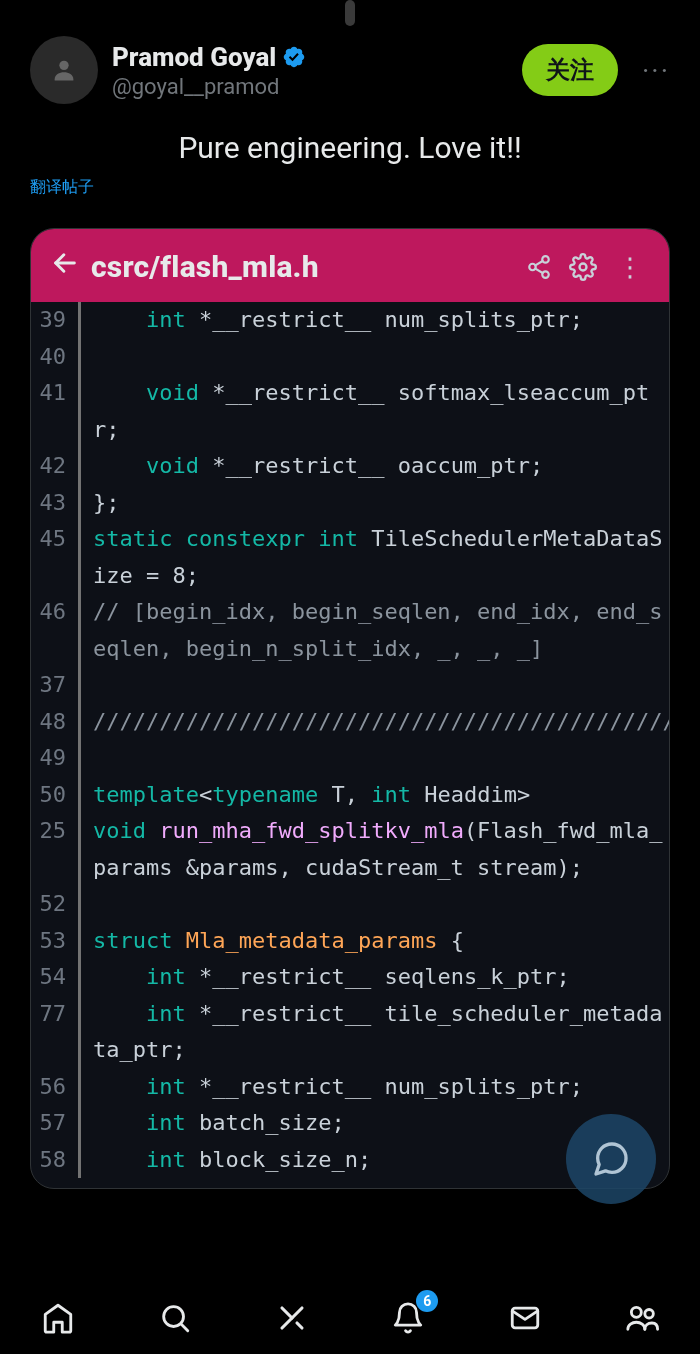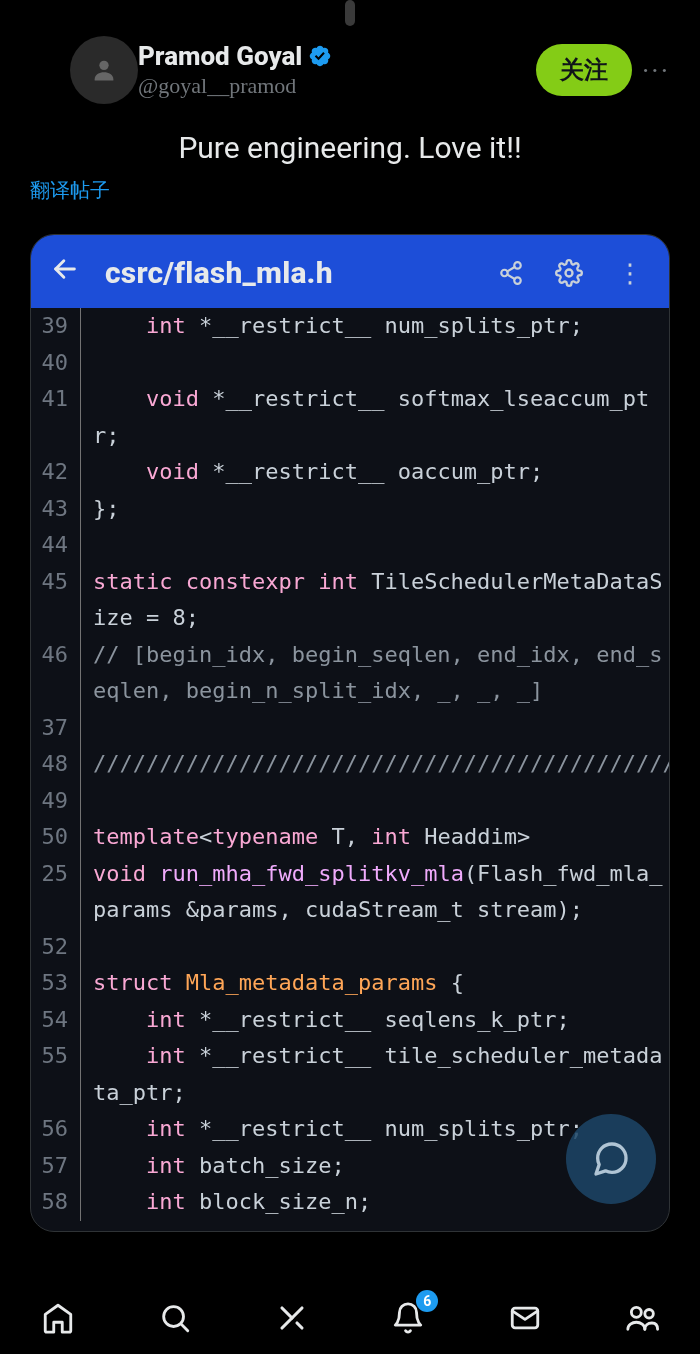--- a/index.html
+++ b/index.html
@@ -9,35 +9,35 @@
     background: #000;
     color: #e7e9ea;
     font-family: -apple-system, BlinkMacSystemFont, "Segoe UI", Roboto, Helvetica, Arial, sans-serif;
     overflow: hidden;
     position: relative;
   }
   .tweet-header {
     display: flex;
     align-items: center;
     padding: 36px 20px 4px 30px;
-    margin-left: 40px;
+    gap: 14px;
   }
   .avatar {
     width: 68px;
     height: 68px;
     border-radius: 50%;
     background: #2a2a2a;
     display:flex;align-items:center;justify-content:center;
     color:#777;font-size:24px;
   }
   .name-block { flex: 1; }
   .name-line { display: flex; align-items: center; gap: 6px; }
   .display-name { font-weight: 800; font-size: 26px; color:#e7e9ea;}
   .verified { width:24px;height:24px; }
-  .handle { color: #71767b; font-size: 22px; margin-top:2px;font-family:Liberation Serif, serif;}
+  .handle { color: #71767b; font-size: 22px; margin-top:2px;}
   .follow-btn {
     background: #84cc16;
     color: #0f1419;
     border: none;
     border-radius: 999px;
     font-weight: 700;
     font-size: 24px;
     padding: 10px 24px;
     cursor: pointer;
   }
@@ -50,68 +50,68 @@
   }
   .tweet-text {
     padding: 20px 30px 6px 30px;
     font-size: 30px;
     color: #e7e9ea;
     line-height: 1.3;
     text-align: center;
   }
   .translate-link {
     padding: 4px 30px 16px 30px;
-    font-size: 20px;
+    font-size: 16px;
     color: #1d9bf0;
     cursor: pointer;
   }
   .code-card {
     margin: 14px 30px 0 30px;
     border: 1px solid #2f3336;
     border-radius: 24px;
     overflow: hidden;
     background: #0d1017;
     position: relative;
   }
   .code-toolbar {
     display: flex;
     align-items: center;
     padding: 20px 20px 18px 20px;
-    gap: 26px;
-    background: #1d4ed8;
+    gap: 12px;
+    background: #be185d;
   }
   .back-arrow { color: #e7e9ea; font-size: 30px; cursor:pointer; }
   .file-title { flex: 1; font-weight: 800; font-size: 30px; color:#e7e9ea; letter-spacing:0.2px;}
   .tb-icon { color:#c9d1d9; cursor:pointer; display:flex;align-items:center;justify-content:center;width:32px;height:32px;}
   .vdots { font-size:26px; color:#c9d1d9; cursor:pointer; padding:0 6px;}
   .code-body {
     font-family: ui-monospace, SFMono-Regular, Menlo, Consolas, monospace;
     font-size: 22px;
     line-height: 1.66;
     padding-bottom: 10px;
   }
   .code-row { display:flex; }
   .ln {
     width: 50px;
     text-align: right;
     color: #6e7681;
     padding-right: 12px;
     flex-shrink: 0;
     user-select: none;
-    border-right: 1px solid #737373;
+    border-right: 3px solid #737373;
     font-size:22px;
   }
   .cd {
     padding-left: 12px;
     white-space: pre-wrap;
     word-break: break-all;
     color: #c9d1d9;
     flex: 1;
   }
-  .kw { color: #f9a8d4; }
+  .kw { color: #14b8a6; }
   .fn { color: #f0abfc; }
   .st { color: #ffa657; }
   .cm { color: #8b949e; }
   .ws { white-space: pre; }
 
   .bottom-nav {
     position: absolute;
     bottom: 0; left: 0; right: 0;
     height: 72px;
     display: flex;
@@ -224,24 +224,20 @@
       </div>
       <div class="code-row">
         <div class="ln">42</div>
         <div class="cd"><span class="ws">    </span><span class="kw">void</span><span> *__restrict__ oaccum_ptr;</span></div>
       </div>
       <div class="code-row">
         <div class="ln">43</div>
         <div class="cd"><span>};</span></div>
       </div>
       <div class="code-row">
-        <div class="ln">44</div>
-        <div class="cd"><span></span></div>
-      </div>
-      <div class="code-row">
         <div class="ln">45</div>
         <div class="cd"><span class="kw">static constexpr int</span><span> TileSchedulerMetaDataSize = 8;</span></div>
       </div>
       <div class="code-row">
         <div class="ln">46</div>
         <div class="cd"><span class="cm">// [begin_idx, begin_seqlen, end_idx, end_seqlen, begin_n_split_idx, _, _, _]</span></div>
       </div>
       <div class="code-row">
         <div class="ln">37</div>
         <div class="cd"><span></span></div>
@@ -268,21 +264,21 @@
       </div>
       <div class="code-row">
         <div class="ln">53</div>
         <div class="cd"><span class="kw">struct</span><span> </span><span class="st">Mla_metadata_params</span><span> {</span></div>
       </div>
       <div class="code-row">
         <div class="ln">54</div>
         <div class="cd"><span class="ws">    </span><span class="kw">int</span><span> *__restrict__ seqlens_k_ptr;</span></div>
       </div>
       <div class="code-row">
-        <div class="ln">55</div>
+        <div class="ln">77</div>
         <div class="cd"><span class="ws">    </span><span class="kw">int</span><span> *__restrict__ tile_scheduler_metadata_ptr;</span></div>
       </div>
       <div class="code-row">
         <div class="ln">56</div>
         <div class="cd"><span class="ws">    </span><span class="kw">int</span><span> *__restrict__ num_splits_ptr;</span></div>
       </div>
       <div class="code-row">
         <div class="ln">57</div>
         <div class="cd"><span class="ws">    </span><span class="kw">int</span><span> batch_size;</span></div>
       </div>

